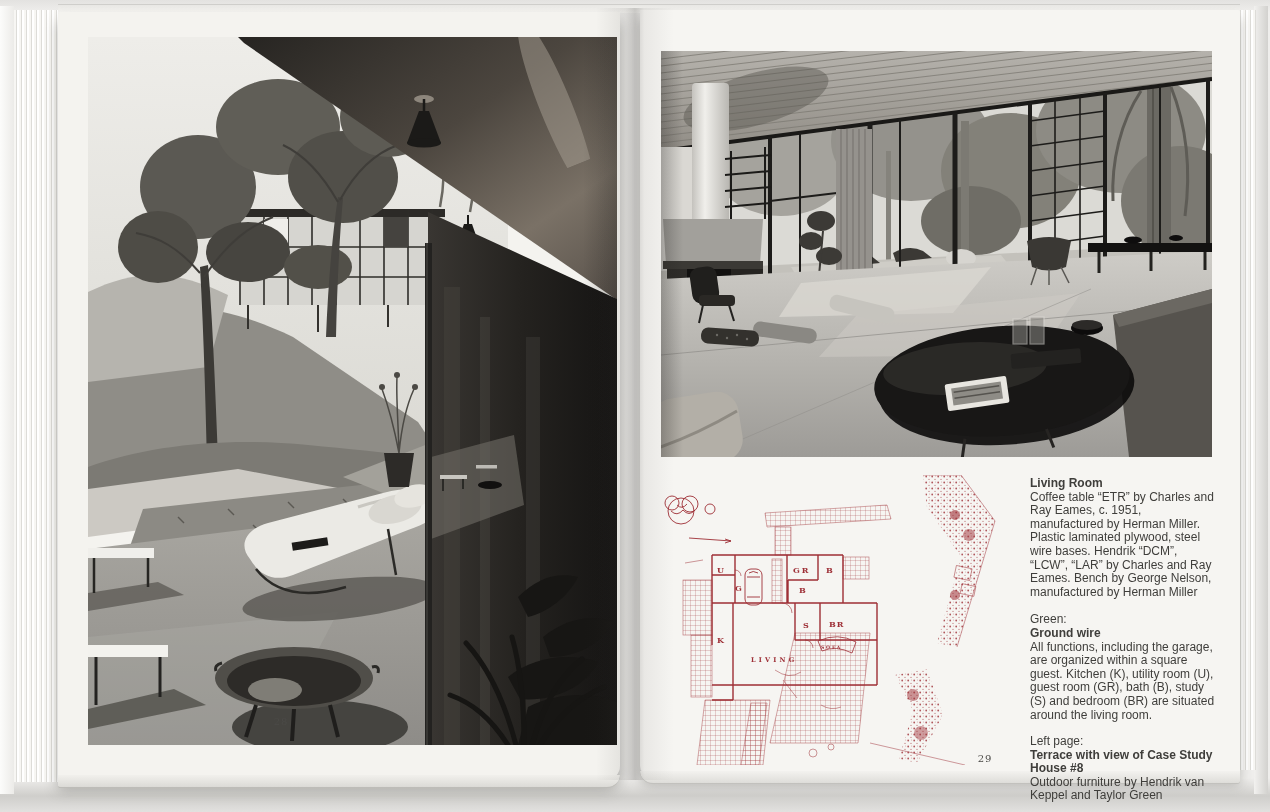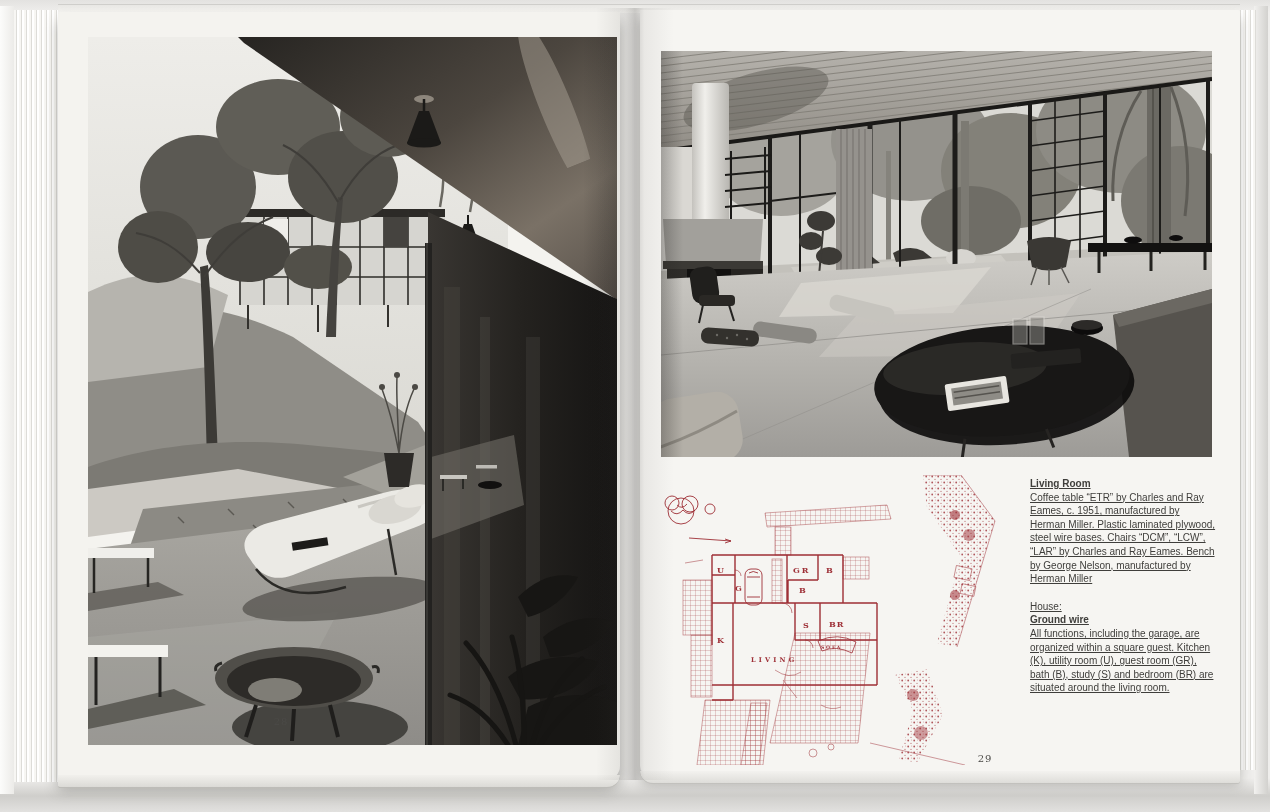--- a/index.html
+++ b/index.html
@@ -28,21 +28,21 @@
   #top-edge{position:absolute;left:58px;top:4px;width:1182px;height:8px;
      background:linear-gradient(#e8e7e4,#f6f5f2);border-top:1px solid #cfcecb;}
   #gutter{position:absolute;left:596px;top:8px;width:78px;height:772px;z-index:30;pointer-events:none;
      background:linear-gradient(90deg,rgba(60,58,54,0) 0%,rgba(60,58,54,.10) 38%,rgba(40,38,35,.20) 50%,rgba(60,58,54,.07) 62%,rgba(60,58,54,0) 100%);}
   
   #terrace-photo{position:absolute;left:88px;top:37px;width:529px;height:708px;z-index:10;}
   #living-photo{position:absolute;left:661px;top:51px;width:551px;height:406px;z-index:10;}
   #plan{position:absolute;left:655px;top:475px;width:355px;height:290px;z-index:10;}
   
   #captions{position:absolute;left:1030px;top:477px;width:187px;z-index:12;
-     color:#3f3e3b;font-size:10px;line-height:13.6px;text-decoration:underline;}
+     color:#3f3e3b;font-size:12px;line-height:13.6px;}
   #captions .head{font-weight:bold;}
   #captions .body{margin:0 0 0 0;}
   .capgap{height:14px;}
   .capgap2{height:13px;}
   .pagenum{position:absolute;width:40px;text-align:center;z-index:12;
      font-family:"DejaVu Serif",serif;font-size:10px;color:#4b4a47;letter-spacing:1px;}
   #pagenum-left{left:261px;top:716px;}
   #pagenum-right{left:965px;top:753px;text-align:center;}
 </style>
 </head>
@@ -552,28 +552,33 @@
       <text x="148" y="153" font-size="8">S</text>
       <text x="174" y="152" font-size="8" letter-spacing="1">BR</text>
       <text x="96" y="187" font-size="6.5" letter-spacing="3.2">LIVING</text>
       <text x="166" y="174" font-size="4.6" letter-spacing="1.8">SOFA</text>
     </g>
   </svg>
 
   <div id="captions">
     <div>
       <div class="head">Living Room</div>
-      <div class="body">Coffee table “ETR” by Charles and Ray Eames, c. 1951, manufactured by Herman Miller. Plastic laminated plywood, steel wire bases. Chairs “DCM”, “LCW”, “LAR” by Charles and Ray Eames. Bench by George Nelson, manufactured by Herman Miller</div>
+      <div class="body">Coffee table “ETR” by Charles and Ray Eames, c. 1951, manufactured by Herman Miller. Plastic laminated plywood, steel wire bases. Hendrik “DCM”, “LCW”, “LAR” by Charles and Ray Eames. Bench by George Nelson, manufactured by Herman Miller</div>
     </div>
     <div class="capgap"></div>
     <div>
-      <div>House:</div>
+      <div>Green:</div>
       <div class="head">Ground wire</div>
       <div class="body">All functions, including the garage, are organized within a square guest. Kitchen (K), utility room (U), guest room (GR), bath (B), study (S) and bedroom (BR) are situated around the living room.</div>
     </div>
     <div class="capgap2"></div>
+    <div>
+      <div>Left page:</div>
+      <div class="head">Terrace with view of Case Study House #8</div>
+      <div class="body">Outdoor furniture by Hendrik van Keppel and Taylor Green</div>
+    </div>
   </div>
 
   <div id="pagenum-left" class="pagenum">28</div>
   <div id="pagenum-right" class="pagenum">29</div>
 
   <div id="gutter"></div>
 </div>
 
 </body></html>

